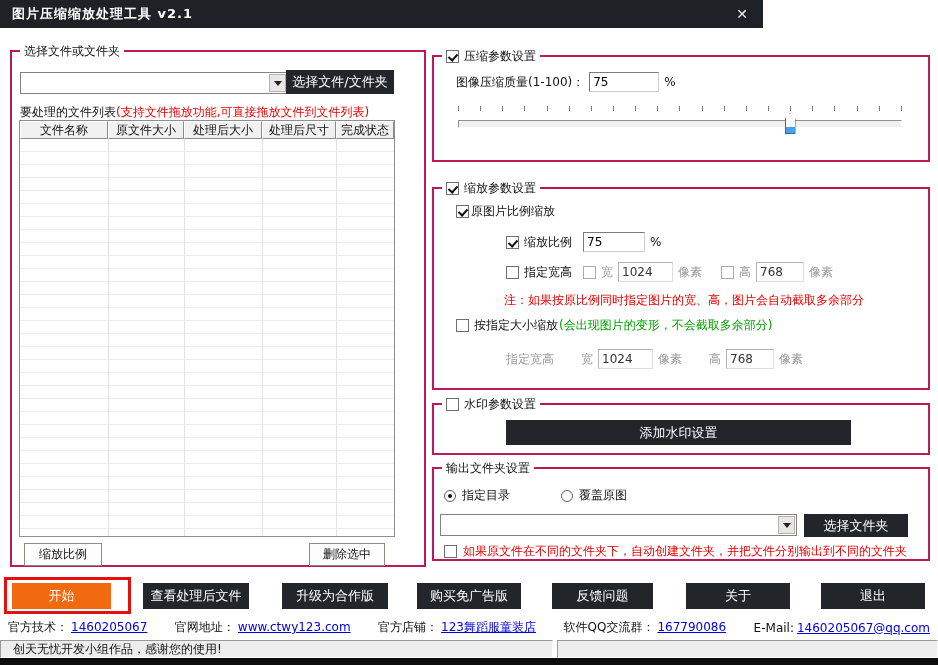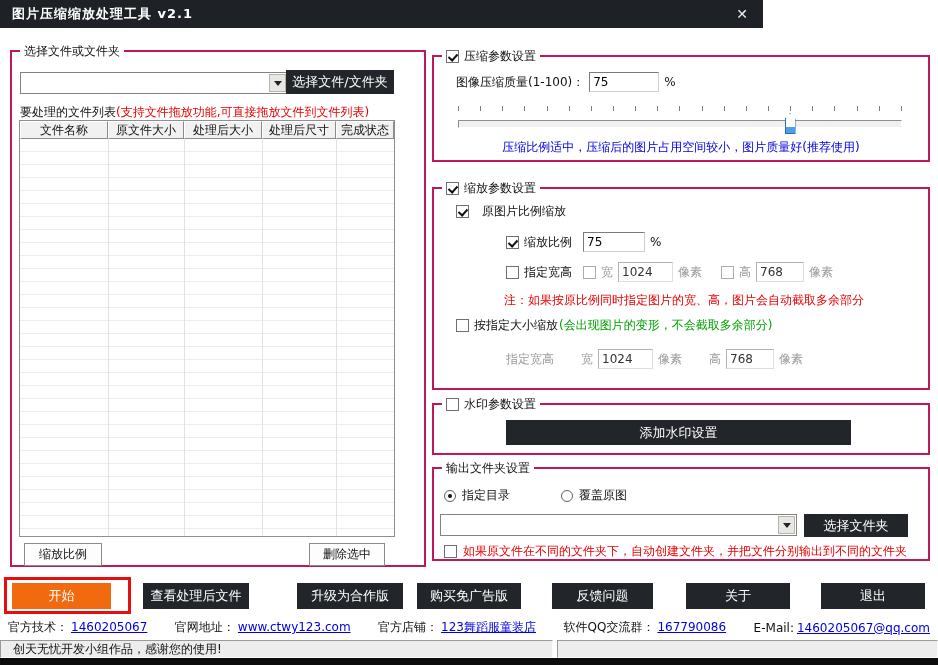--- a/index.html
+++ b/index.html
@@ -142,30 +142,29 @@
         <i></i>
         <i></i>
         <i></i>
         <i></i>
         <i></i>
         <i></i>
     </div>
     <div class="track" style="left:24px; top:63px; width:444px;">
       <div class="thumb" style="left: calc(75% - 6px);"></div>
     </div>
-    <div class="blue" style="position:absolute; left:0; top:82px; width:100%; text-align:center;">压缩比例适中，压缩后的图片占用空间较小，图片质量好(推荐使用)</div>
   </div>
 
   <div class="group" style="left:432px; top:187px; width:498px; height:203px;">
     <div class="legend">
       <span class="cb checked"></span>
       <span>缩放参数设置</span>
     </div>
 
-    <div class="row" style="left:22px; top:14px; gap:13px;">
+    <div class="row" style="left:22px; top:14px; gap:2px;">
       <span class="cb checked"></span>
       <span>原图片比例缩放</span>
     </div>
 
     <div class="row" style="left:72px; top:43px;">
       <span class="cb checked"></span>
       <span>缩放比例</span>
       <input class="field" style="width: 62px; margin-left: 6px;" value="75">
       <span>%</span>
     </div>
@@ -227,21 +226,21 @@
     <div class="btn-dark" style="left:370px; top:45px; width:104px; height:23px;">选择文件夹</div>
     <div class="row" style="left:10px; top:74px; gap:6px;">
       <span class="cb"></span>
       <span class="red">如果原文件在不同的文件夹下，自动创建文件夹，并把文件分别输出到不同的文件夹</span>
     </div>
   </div>
 
   <div class="annot-red"></div>
   <div class="btn-start">开始</div>
   <div class="btn-dark" style="left:143px; top:583px; width:106px; height:26px;">查看处理后文件</div>
-  <div class="btn-dark" style="left:297px; top:583px; width:106px; height:26px;">升级为合作版</div>
+  <div class="btn-dark" style="left:282px; top:583px; width:106px; height:26px;">升级为合作版</div>
   <div class="btn-dark" style="left:417px; top:583px; width:104px; height:26px;">购买免广告版</div>
   <div class="btn-dark" style="left:552px; top:583px; width:101px; height:26px;">反馈问题</div>
   <div class="btn-dark" style="left:686px; top:583px; width:104px; height:26px;">关于</div>
   <div class="btn-dark" style="left:821px; top:583px; width:104px; height:26px;">退出</div>
 
   <div class="footer">
     <span>
       <span>官方技术：</span><a href="#">1460205067</a>
     </span>
     <span>

